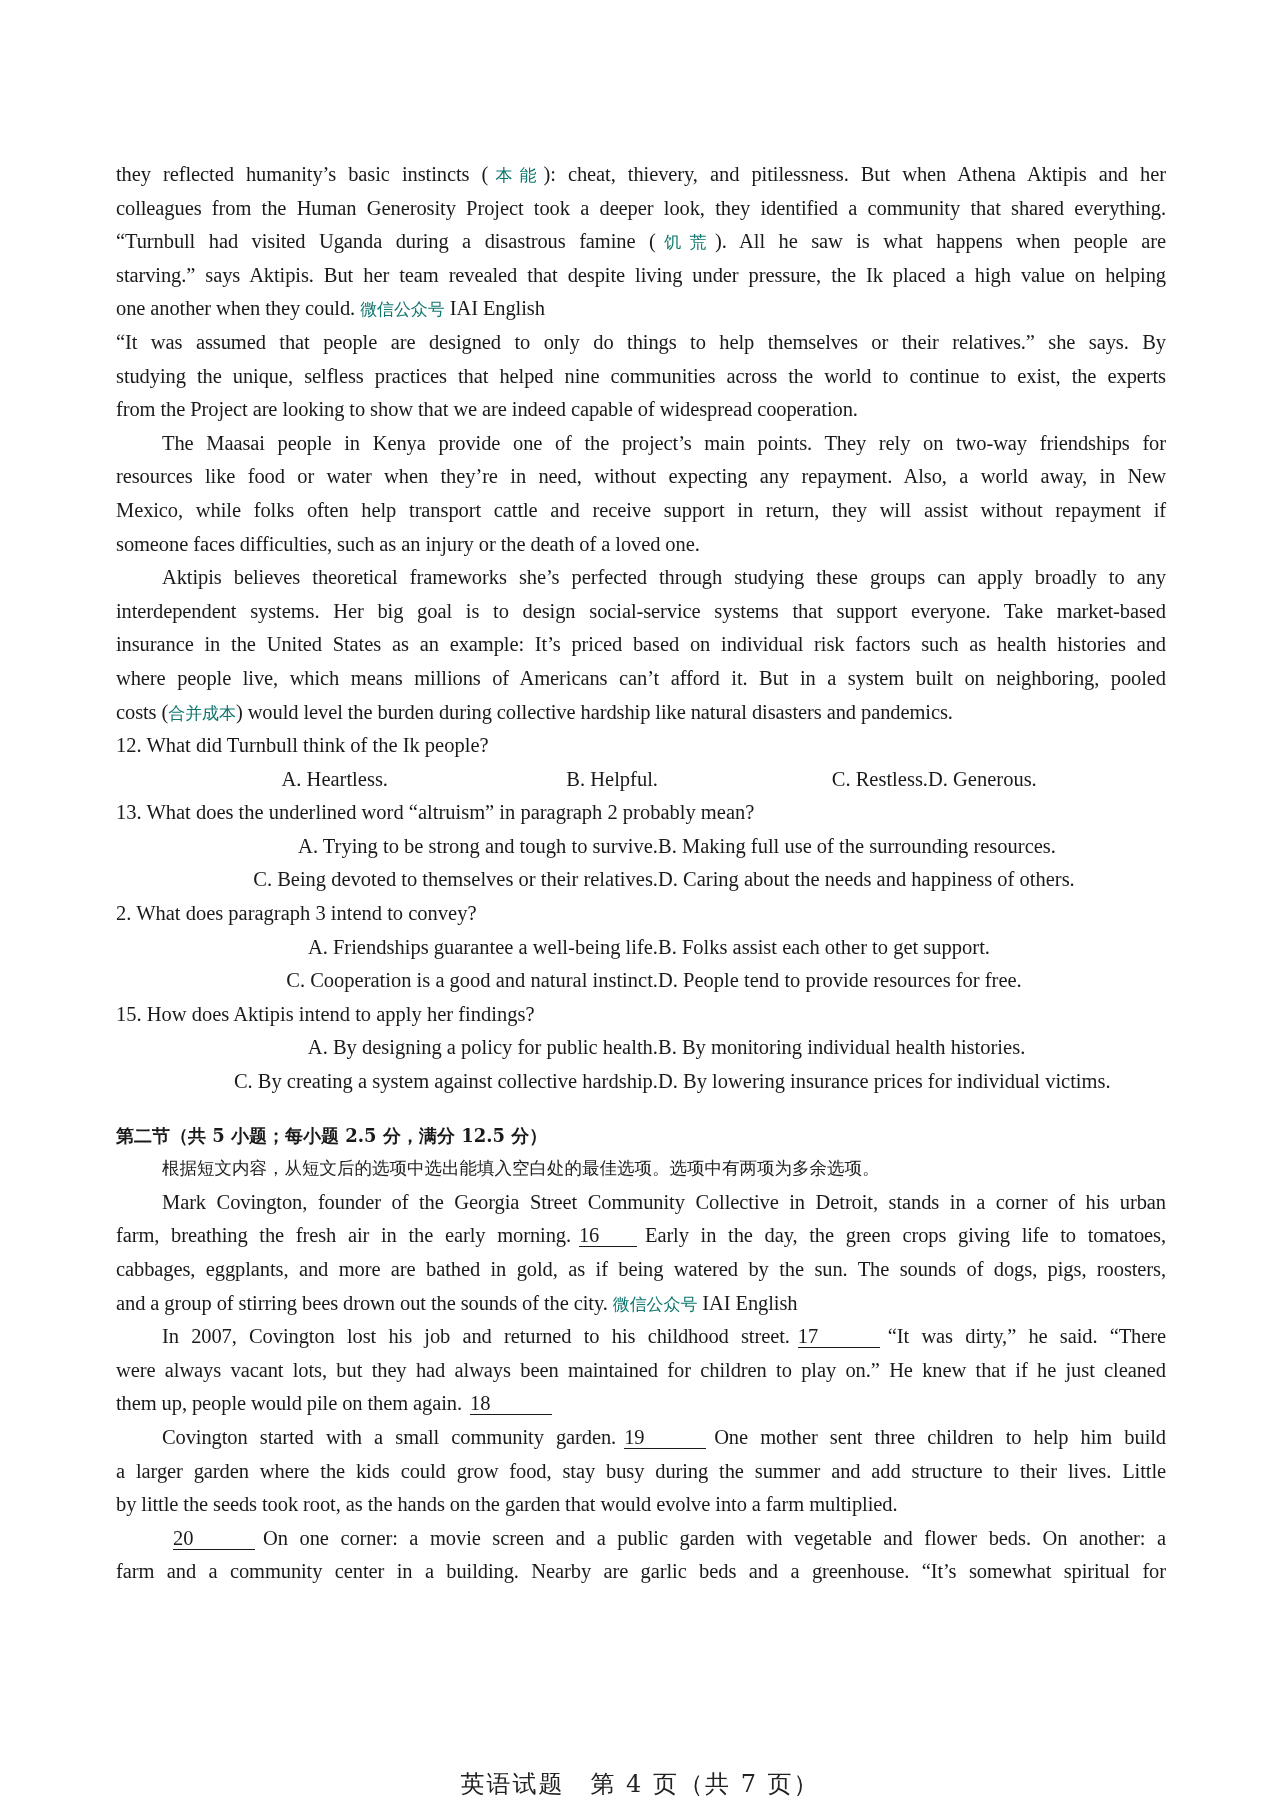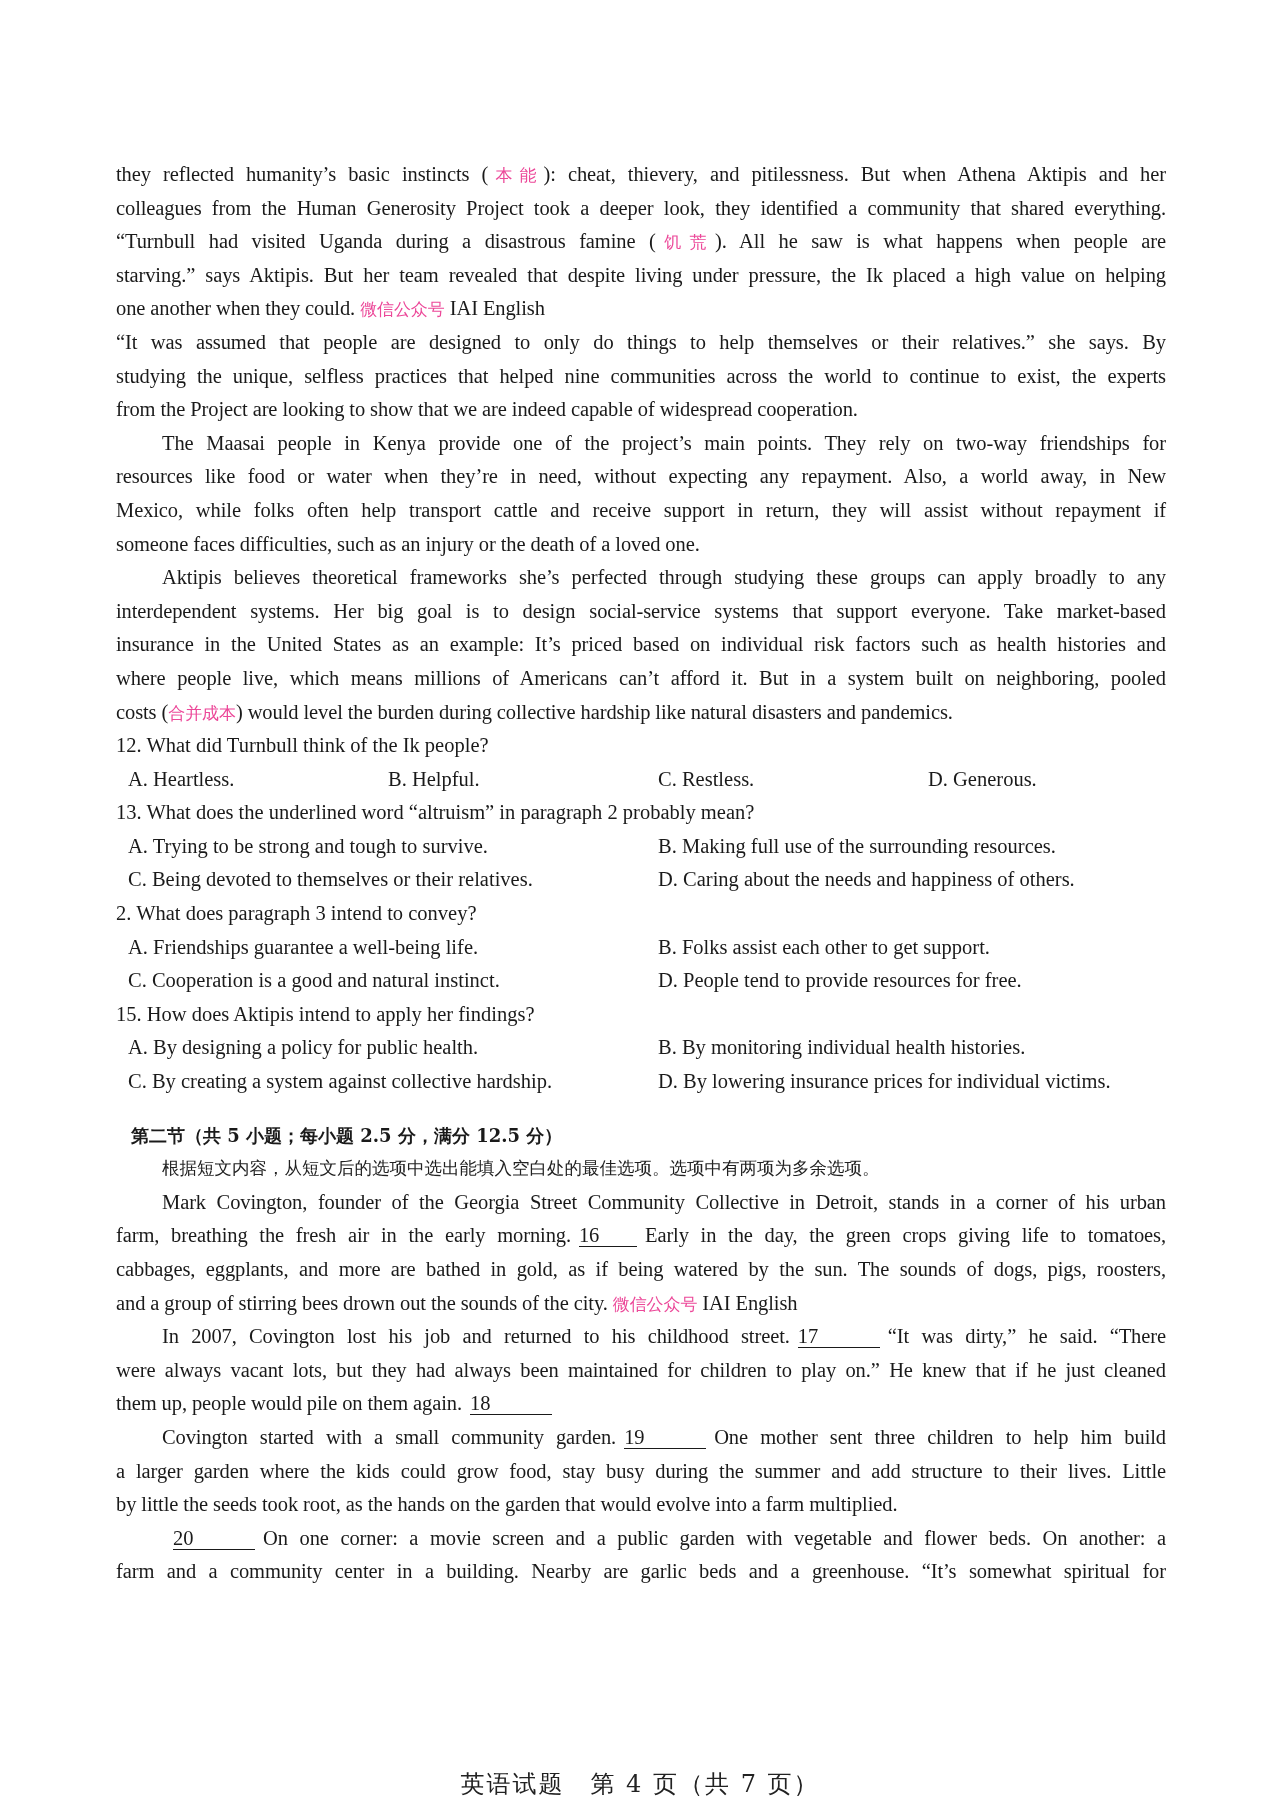--- a/index.html
+++ b/index.html
@@ -21,45 +21,44 @@
     font-size: 20.5px;
     line-height: 33.6px;
     height: 33.6px;
     white-space: nowrap;
     text-align: justify;
     text-align-last: justify;
     letter-spacing: -0.1px;
   }
   .line.last { text-align-last: left; }
   .indent { padding-left: 46px; }
-  .cn { font-family: Liberation Serif, serif; font-size: 17px; color: #ec4899; }
+  .cn { font-family: Liberation Serif, serif; font-size: 17px; color: #0f766e; }
   .kw { font-weight: bold; text-decoration: underline; text-underline-offset: 3px; }
   .blank {
     display: inline-block;
     border-bottom: 1.5px solid #1a1a1a;
     line-height: 22px;
     margin: 0 8px;
   }
   .blank.w1 { width: 58px; }
   .blank.w2 { width: 82px; }
   .q { font-size: 20.5px; line-height: 33.6px; height: 33.6px; white-space: nowrap; }
-  .opts { display: flex; font-size: 20.5px; line-height: 33.6px; height: 33.6px; padding-left: 12px; white-space: nowrap; }
+  .opts { display: flex; font-size: 20.5px; line-height: 33.6px; height: 33.6px; padding-left: 12px; white-space: nowrap; text-align: right; }
   .opts4 > span { display: inline-block; }
   .opts4 > span:nth-child(1) { width: 260px; }
   .opts4 > span:nth-child(2) { width: 270px; }
   .opts4 > span:nth-child(3) { width: 270px; }
   .opts2 > span:nth-child(1) { width: 530px; display: inline-block; }
   .section-head {
     margin-top: 20px;
     font-family: "DejaVu Serif", serif;
     font-weight: bold;
     font-size: 18px;
     line-height: 33.6px;
     height: 33.6px;
-    margin-left: 15px;
   }
   .instr {
     font-family: "DejaVu Serif", serif;
     font-size: 17.5px;
     line-height: 33.6px;
     height: 33.6px;
     padding-left: 46px;
     color: #222;
   }
   .footer {

